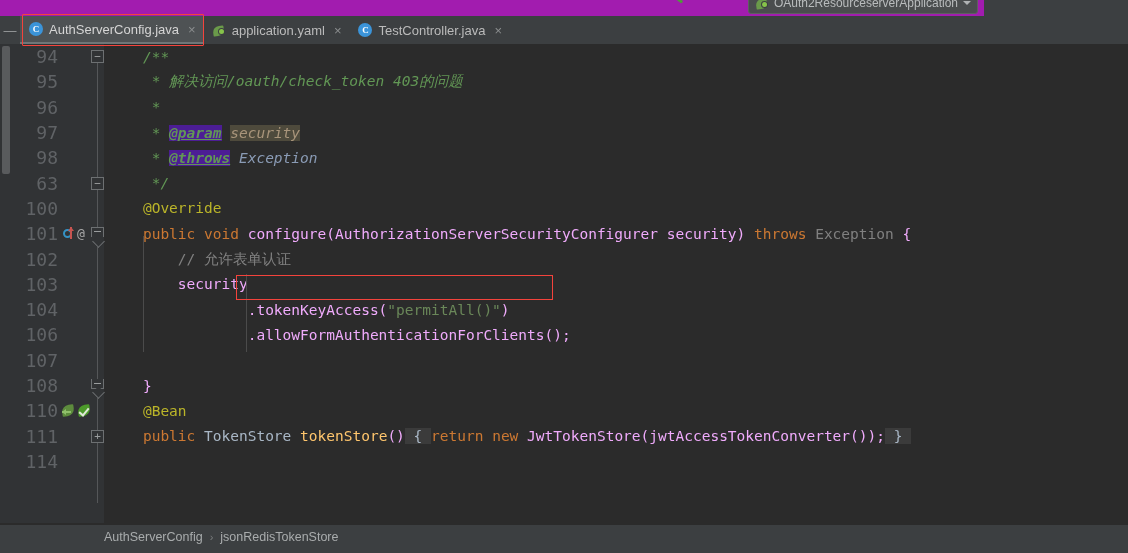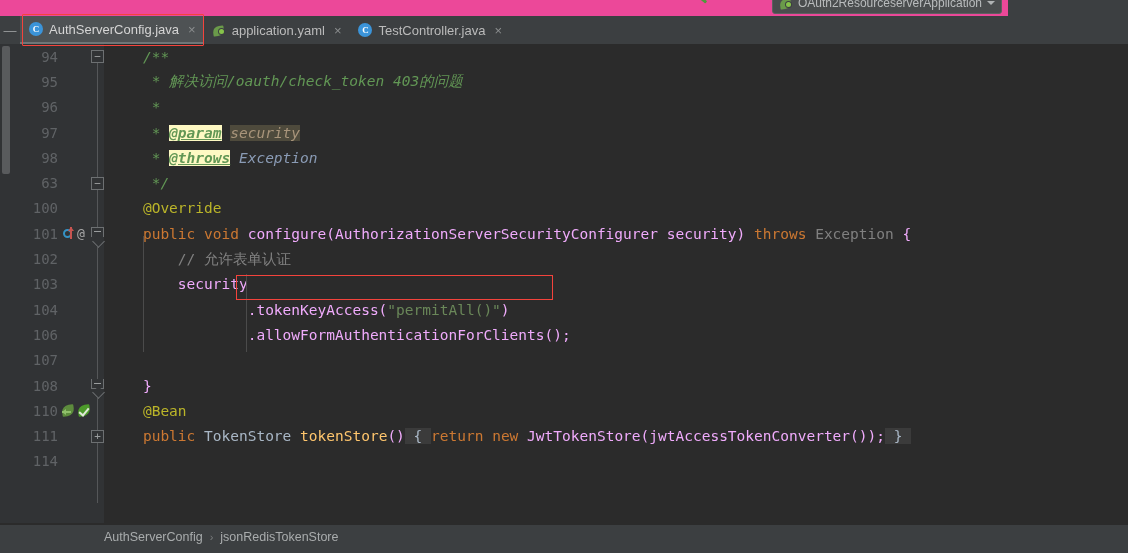--- a/index.html
+++ b/index.html
@@ -19,23 +19,22 @@
     width: 1128px;
     height: 553px;
     background: #3c3f41;
   }
 
   
   .top-strip {
     position: absolute;
     left: 0; top: 0;
     width: 984px; height: 16px;
-    background: #ec4899;
+    background: #a21caf;
     overflow: hidden;
-    padding-left: 24px;
   }
   .run-config {
     position: absolute;
     right: 6px; top: -8px;
     height: 22px;
     display: flex;
     align-items: center;
     gap: 5px;
     padding: 0 6px 0 7px;
     border: 1px solid #5e6060;
@@ -194,21 +193,21 @@
     font-family: "DejaVu Sans Mono", monospace;
     font-size: 14.5px;
   }
   .lnum {
     position: absolute;
     left: 12px;
     width: 46px;
     text-align: right;
     color: #606366;
     font-family: "DejaVu Sans Mono", monospace;
-    font-size: 14px;
+    font-size: 18px;
   }
   .gutter-icons {
     position: absolute;
     left: 62px;
     width: 34px;
     height: 20px;
     display: flex;
     align-items: center;
     gap: 2px;
   }
@@ -276,21 +275,21 @@
   .anno    { color: #bbb529; }
   .str     { color: #6a8759; }
   .type    { color: #a9b7c6; }
   .meth    { color: #ffc66d; }
   .plain   { color: #f0abfc; }
   .doc-tag {
     color: #629755;
     font-weight: bold;
     font-style: italic;
     text-decoration: underline;
-    background: #fef9c3;
+    background: #4c1d95;
   }
   .doc-param {
     color: #a9957b;
     font-style: italic;
     background: #4e4a3c;
   }
   .doc-type { color: #8a9bb5; font-style: italic; }
   .fold-brace {
     background: #3b3b3b;
     color: #a9b7c6;

